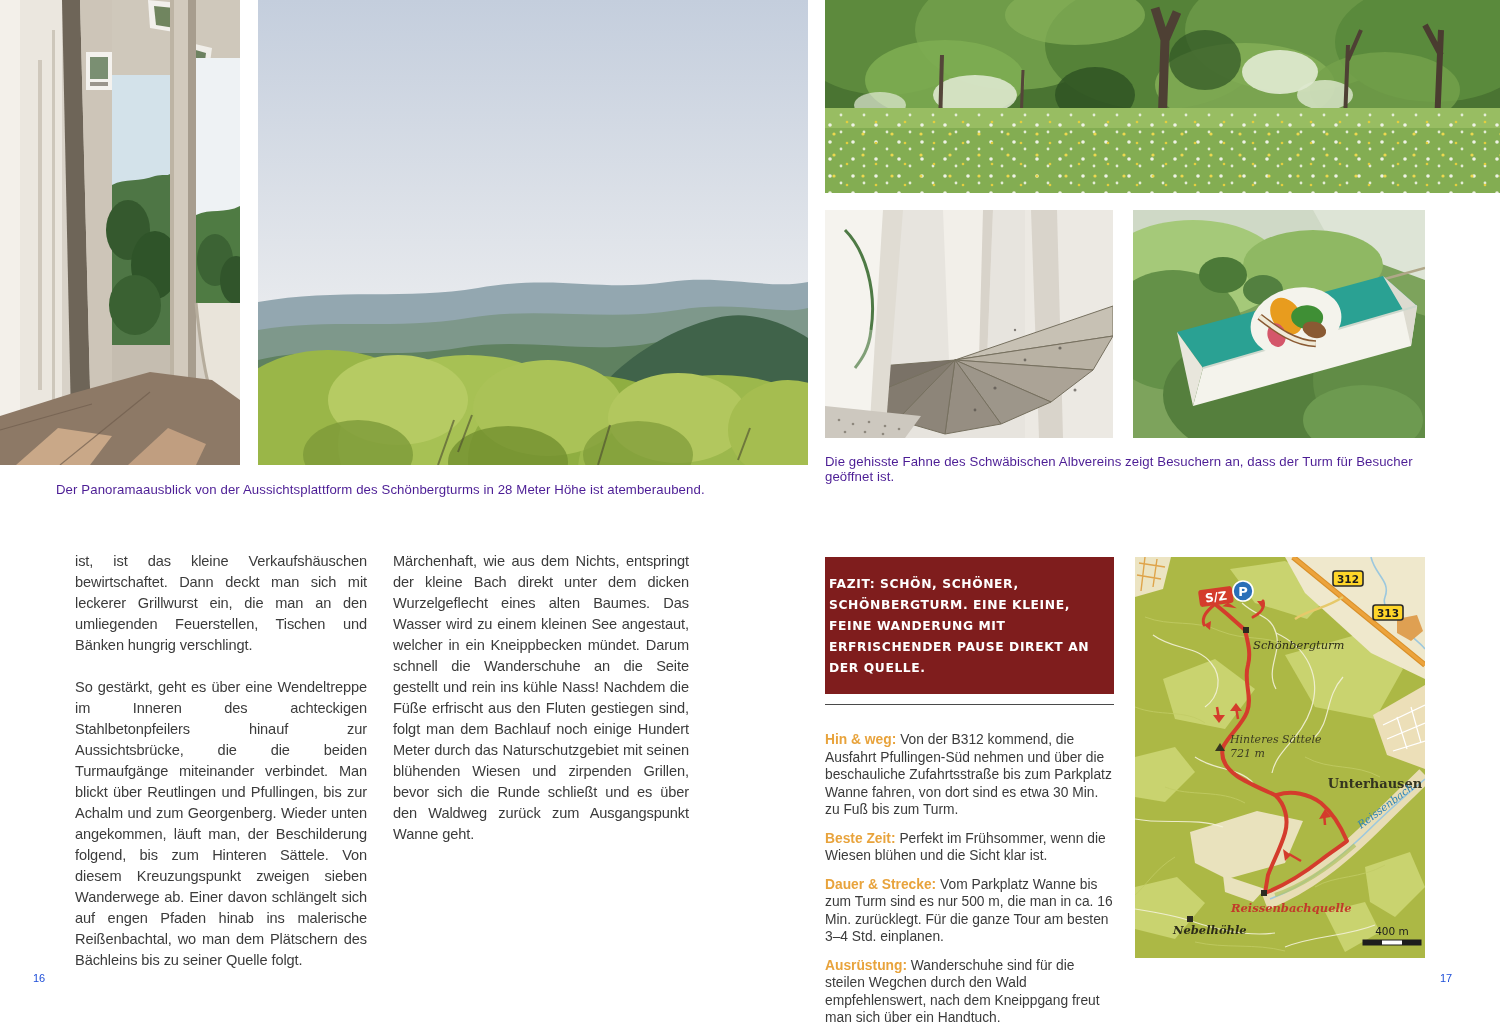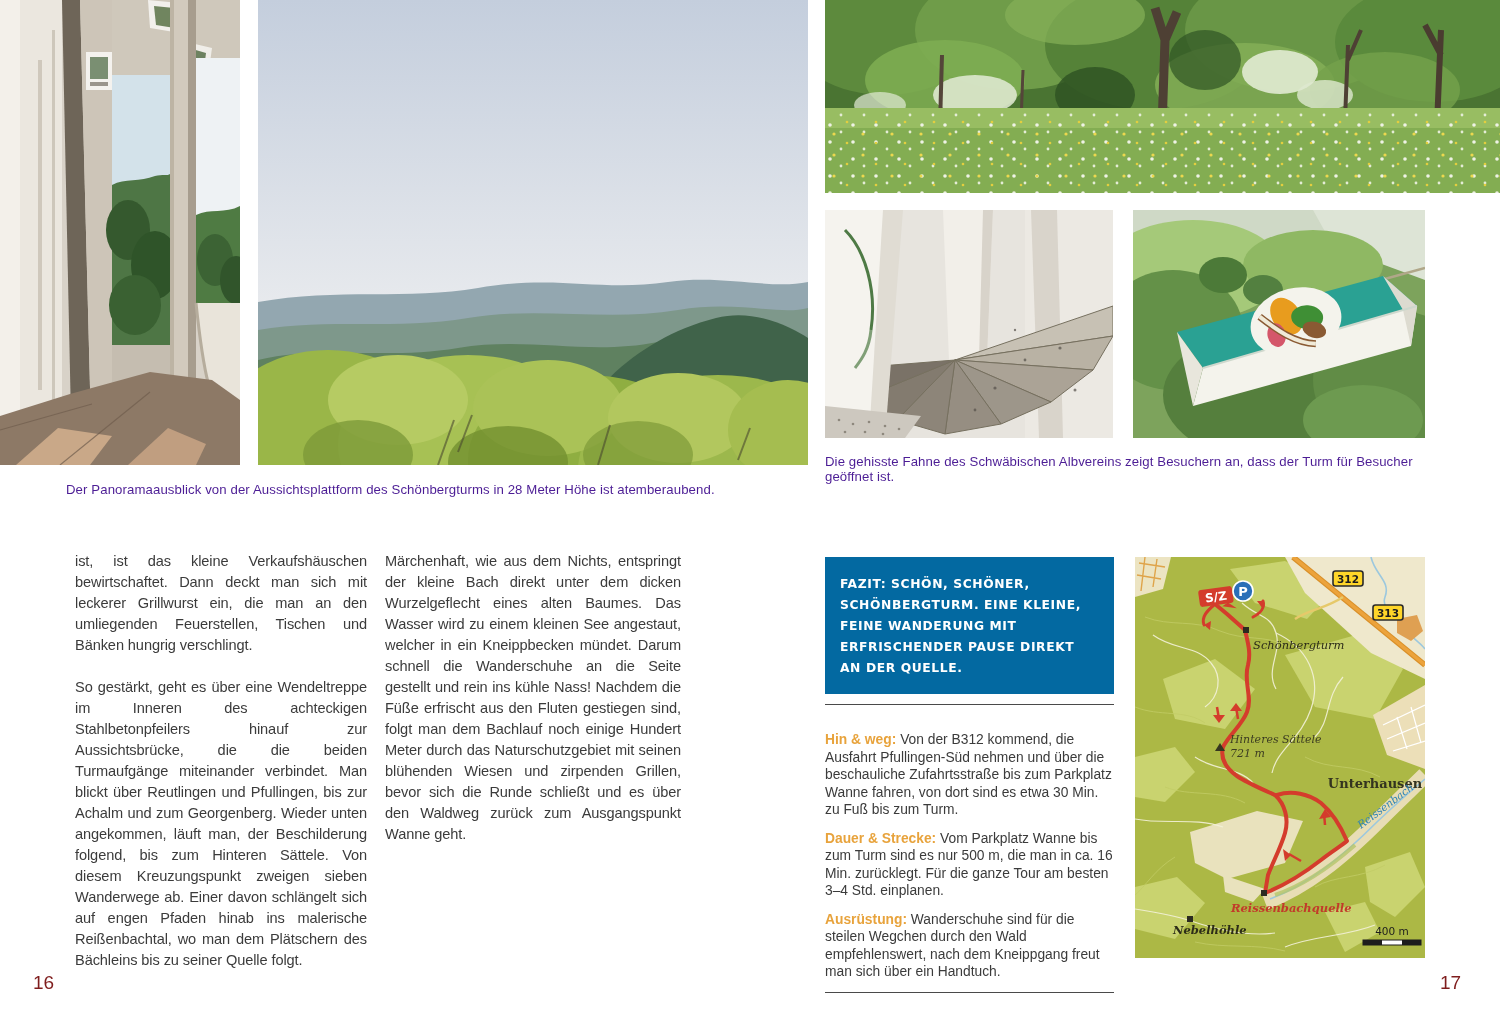--- a/index.html
+++ b/index.html
@@ -3,24 +3,24 @@
 <meta charset="utf-8">
 <style>
   html,body{margin:0;padding:0;background:#ffffff;}
   #spread{position:relative;width:1500px;height:1025px;background:#ffffff;overflow:hidden;
           font-family:"Liberation Sans", sans-serif;}
   .ph{position:absolute;overflow:hidden;}
   .ph svg{display:block;width:100%;height:100%;}
   .caption{position:absolute;font-size:13.2px;color:#4c1d95;letter-spacing:0.1px;}
   .bodycol{position:absolute;font-size:14.6px;line-height:21px;color:#3b3b3b;text-align:justify;letter-spacing:-0.1px;}
   .bodycol p{margin:0 0 21px 0;}
-  .pagenum{position:absolute;font-size:19px;color:#7f1d1d;}
+  .pagenum{position:absolute;font-size:11px;color:#1d4ed8;}
   
   #rail{position:absolute;left:825px;top:557px;width:289px;}
-  .fazit{background:#0369a1;color:#ffffff;padding:17px 15px 15px 15px;box-sizing:border-box;min-height:124px;
+  .fazit{background:#7f1d1d;color:#ffffff;padding:17px 15px 15px 4px;box-sizing:border-box;min-height:124px;
          font-weight:bold;font-size:12.3px;line-height:21px;letter-spacing:0.6px;
          font-family:"DejaVu Sans", sans-serif;}
   .rule{border-top:1.5px solid #4a4a4a;height:0;margin:10px 0 0 0;}
   .info{margin-top:26px;font-size:13.8px;line-height:17.5px;color:#3b3b3b;}
   .info .item{margin-bottom:11px;}
   .info .lbl{color:#e8a33c;font-weight:bold;}
   #map{position:absolute;left:1135px;top:557px;width:290px;height:401px;}
   #map svg{display:block;width:100%;height:100%;}
   .maplabel{font-family:"DejaVu Serif", serif;font-style:italic;}
 </style>
@@ -229,36 +229,37 @@
           <ellipse cx="12" cy="-2" rx="16" ry="12" transform="rotate(18 12 -2)" fill="#3f8f35"></ellipse>
           <ellipse cx="16" cy="12" rx="12" ry="8" transform="rotate(30 16 12)" fill="#8a5a33"></ellipse>
           <ellipse cx="-22" cy="8" rx="9" ry="12" fill="#d4566a"></ellipse>
           <path d="M-34,-14 C-20,4 -6,20 14,26" stroke="#8a5a33" stroke-width="7" fill="none"></path>
           <path d="M-34,-14 C-20,4 -6,20 14,26" stroke="#f0ead8" stroke-width="4" fill="none"></path>
         </g>
       </g>
     </svg>
   </div>
 
-  <div class="caption" style="left:66px;top:482px;width:680px;">Der Panoramaausblick von der Aussichtsplattform des Schönbergturms in 28 Meter Höhe ist atemberaubend.</div>
+  <div class="caption" style="left:56px;top:482px;width:680px;">Der Panoramaausblick von der Aussichtsplattform des Schönbergturms in 28 Meter Höhe ist atemberaubend.</div>
   <div class="caption" style="left:825px;top:454px;width:620px;">Die gehisste Fahne des Schwäbischen Albvereins zeigt Besuchern an, dass der Turm für Besucher geöffnet ist.</div>
 
   <div class="bodycol" style="left:75px;top:551px;width:292px;">
     <p>ist, ist das kleine Verkaufshäuschen bewirtschaftet. Dann deckt man sich mit leckerer Grillwurst ein, die man an den umliegenden Feuerstellen, Tischen und Bänken hungrig verschlingt.</p>
     <p>So gestärkt, geht es über eine Wendeltreppe im Inneren des achteckigen Stahlbetonpfeilers hinauf zur Aussichtsbrücke, die die beiden Turmaufgänge miteinander verbindet. Man blickt über Reutlingen und Pfullingen, bis zur Achalm und zum Georgenberg. Wieder unten angekommen, läuft man, der Beschilderung folgend, bis zum Hinteren Sättele. Von diesem Kreuzungspunkt zweigen sieben Wanderwege ab. Einer davon schlängelt sich auf engen Pfaden hinab ins malerische Reißenbachtal, wo man dem Plätschern des Bächleins bis zu seiner Quelle folgt.</p>
   </div>
-  <div class="bodycol" style="left:385px;top:551px;width:296px;">
+  <div class="bodycol" style="left:393px;top:551px;width:296px;">
     <p>Märchenhaft, wie aus dem Nichts, entspringt der kleine Bach direkt unter dem dicken Wurzelgeflecht eines alten Baumes. Das Wasser wird zu einem kleinen See angestaut, welcher in ein Kneippbecken mündet. Darum schnell die Wanderschuhe an die Seite gestellt und rein ins kühle Nass! Nachdem die Füße erfrischt aus den Fluten gestiegen sind, folgt man dem Bachlauf noch einige Hundert Meter durch das Naturschutzgebiet mit seinen blühenden Wiesen und zirpenden Grillen, bevor sich die Runde schließt und es über den Waldweg zurück zum Ausgangspunkt Wanne geht.</p>
   </div>
 
   <div id="rail">
     <div class="fazit">FAZIT: SCHÖN, SCHÖNER, SCHÖNBERG­TURM. EINE KLEINE, FEINE WANDERUNG MIT ERFRISCHENDER PAUSE DIREKT AN DER QUELLE.</div>
     <div class="rule"></div>
     <div class="info">
       <div class="item"><span class="lbl">Hin &amp; weg:</span><span> Von der B312 kommend, die Ausfahrt Pfullingen-Süd nehmen und über die beschauliche Zufahrtsstraße bis zum Parkplatz Wanne fahren, von dort sind es etwa 30 Min. zu Fuß bis zum Turm.</span></div>
+      <div class="item"><span class="lbl">Beste Zeit:</span><span> Perfekt im Frühsommer, wenn die Wiesen blühen und die Sicht klar ist.</span></div>
       <div class="item"><span class="lbl">Dauer &amp; Strecke:</span><span> Vom Parkplatz Wanne bis zum Turm sind es nur 500 m, die man in ca. 16 Min. zurücklegt. Für die ganze Tour am besten 3–4 Std. einplanen.</span></div>
       <div class="item"><span class="lbl">Ausrüstung:</span><span> Wanderschuhe sind für die steilen Wegchen durch den Wald empfehlenswert, nach dem Kneippgang freut man sich über ein Handtuch.</span></div>
     </div>
     <div class="rule"></div>
   </div>
 
   <div id="map">
     <svg viewBox="0 0 290 401">
       <rect width="290" height="401" fill="#acb845"></rect>
 

